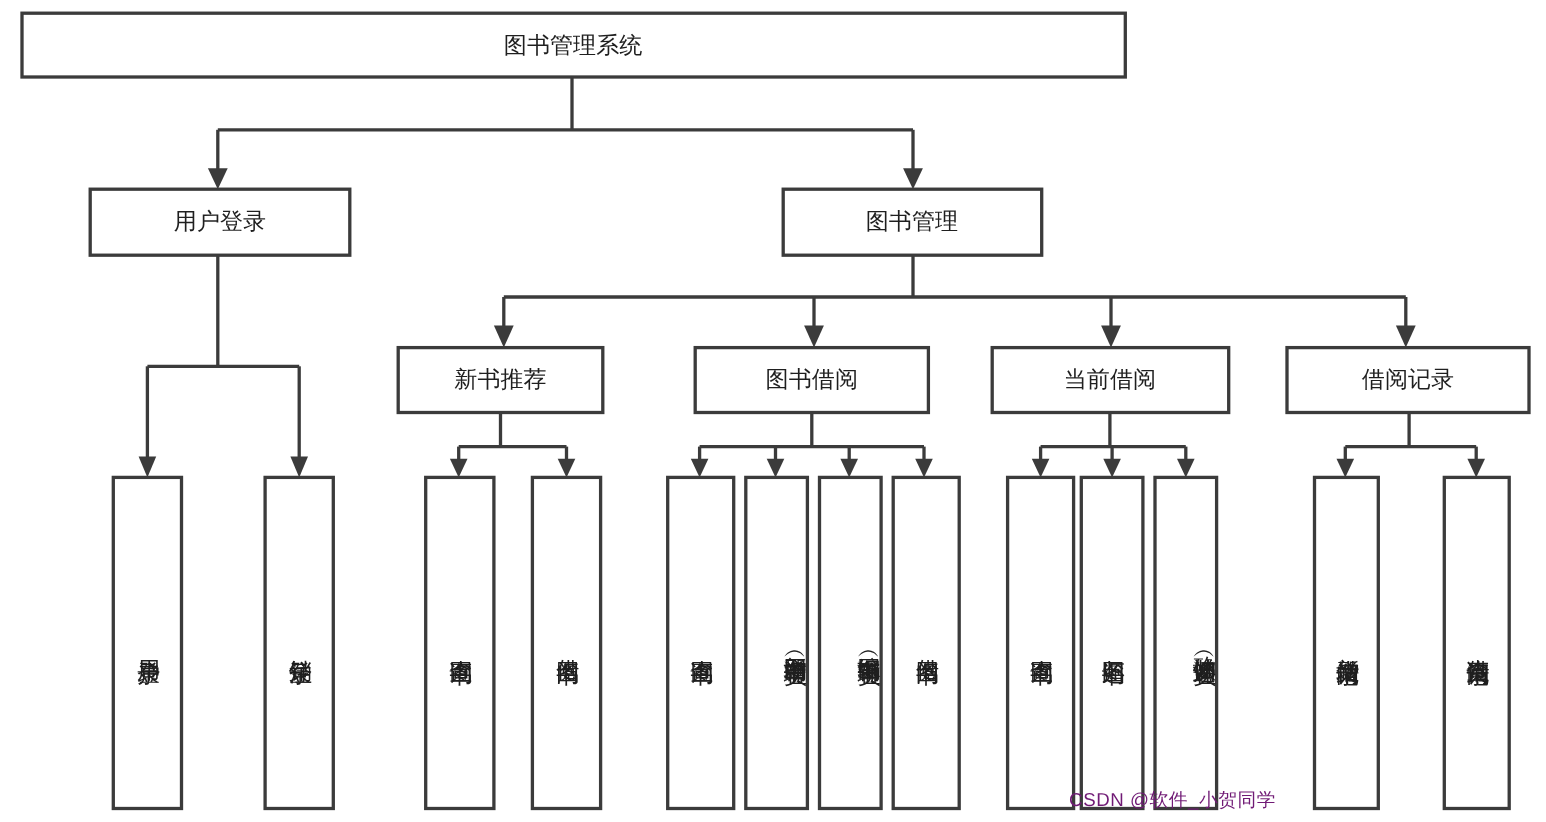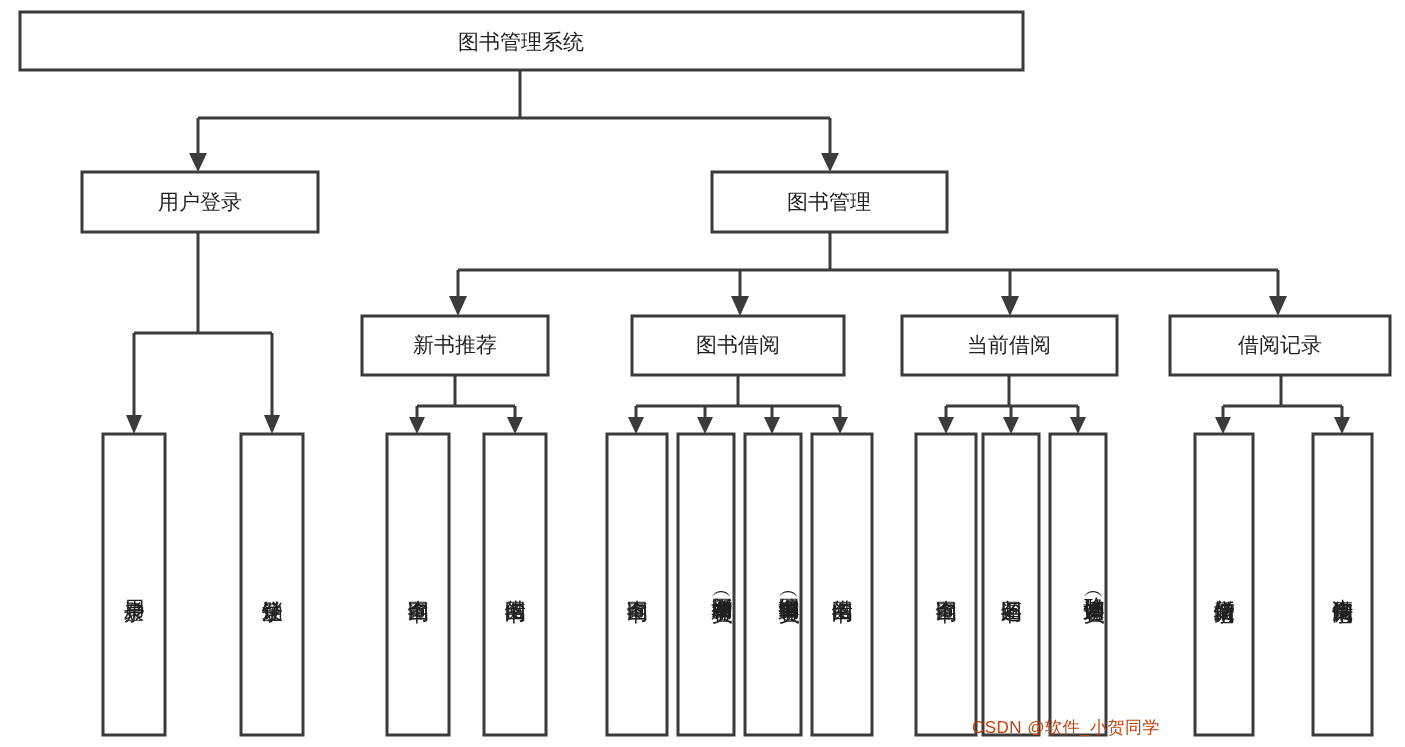--- a/index.html
+++ b/index.html
@@ -65,21 +65,21 @@
     text-align: center;
     pointer-events: none;
     user-select: none;
   }
   .watermark {
     position: absolute;
     right: 10px;
     bottom: 8px;
     font-family: "Liberation Sans", "DejaVu Sans", sans-serif;
     font-size: 17px;
-    color: #c2410c;
+    color: #701a75;
     letter-spacing: 0.5px;
     white-space: nowrap;
   }
 </style>
 </head>
 <body>
 
 <div id="diagram-root">
 
   <svg class="diagram-canvas" viewBox="0 0 1405 747">

